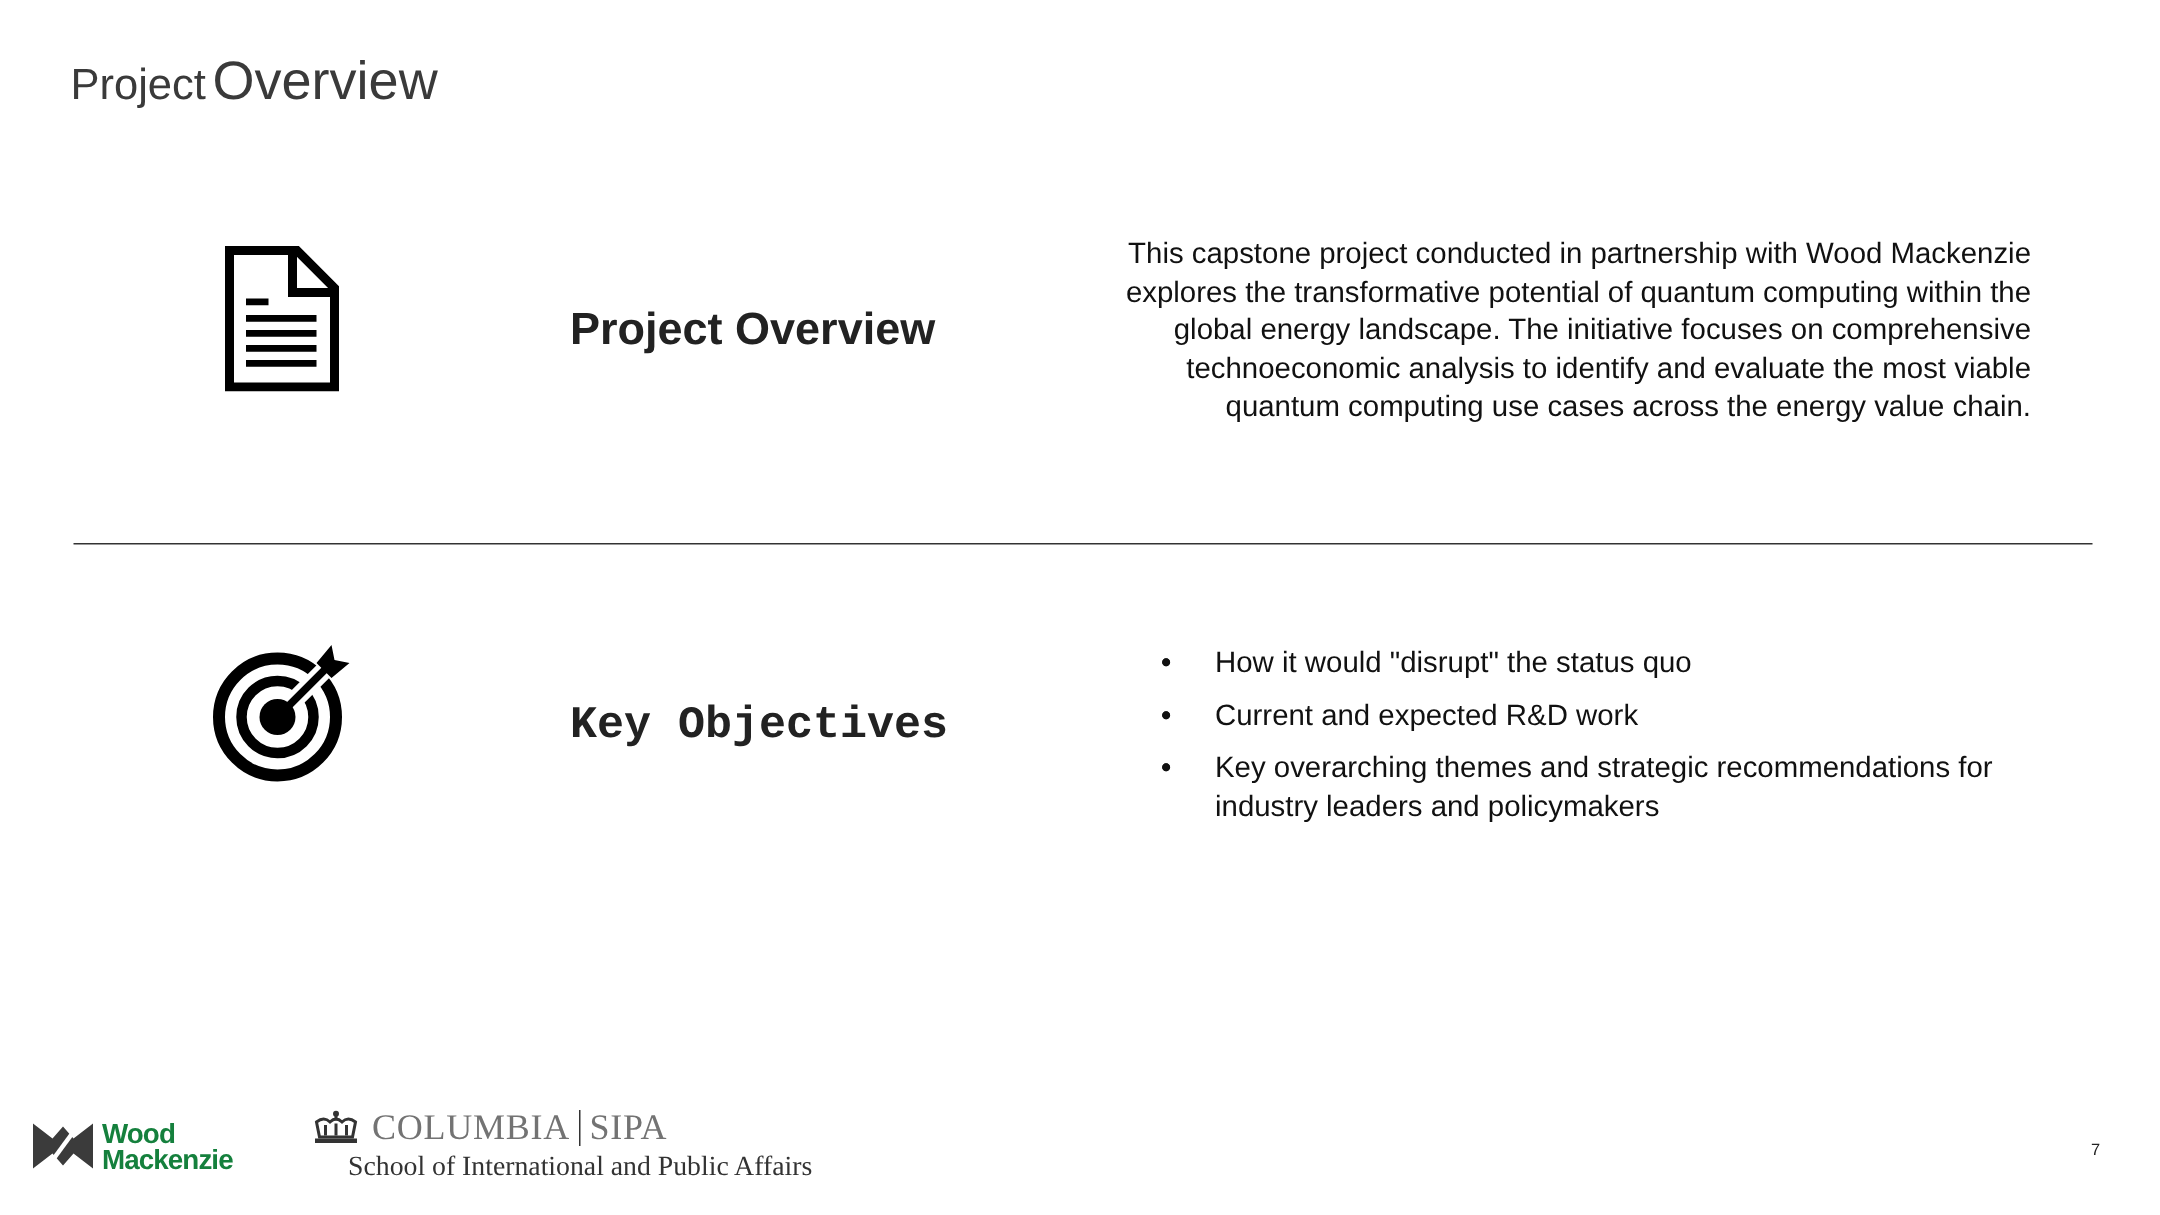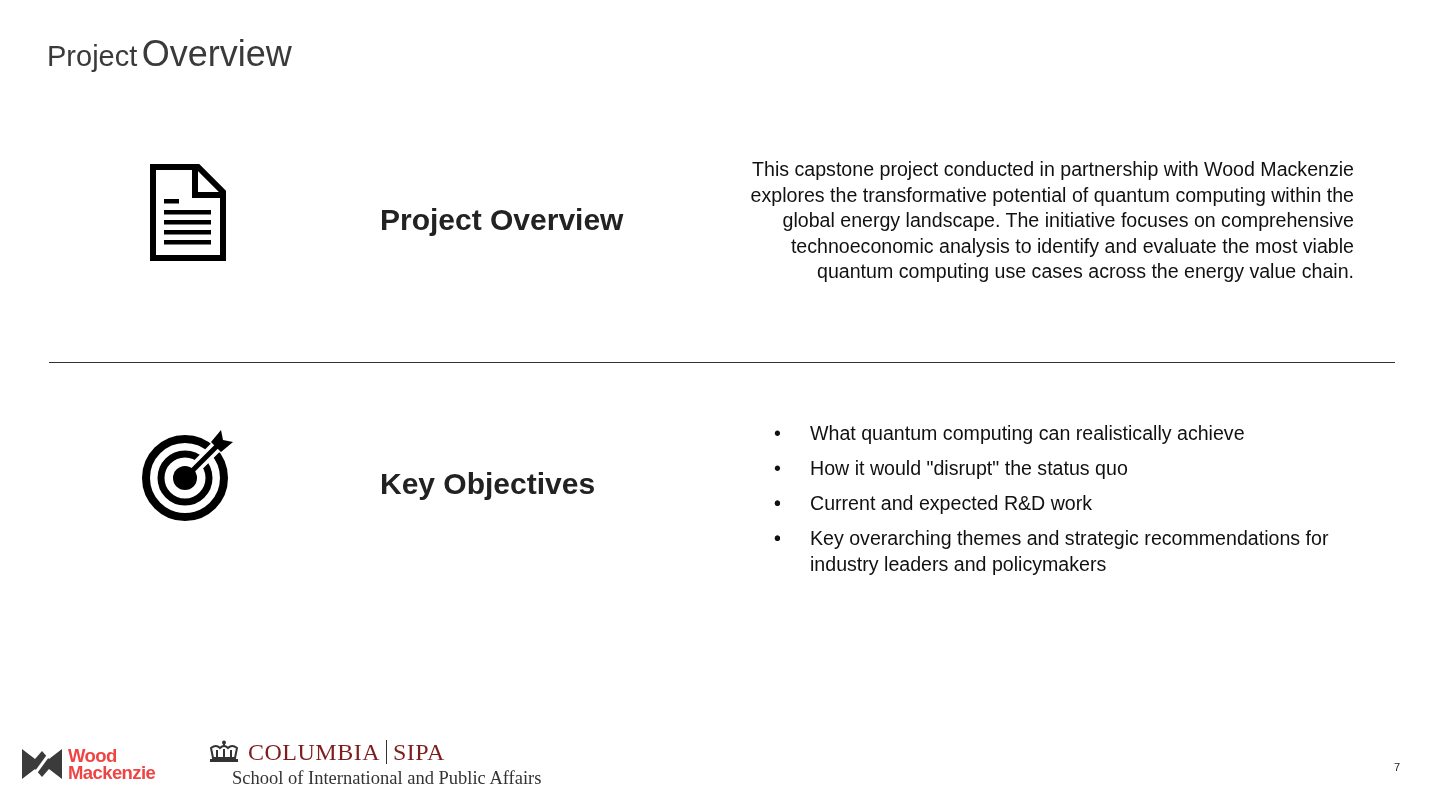--- a/index.html
+++ b/index.html
@@ -16,21 +16,21 @@
     .page-title .t2 { font-size: 36px; }
 
     .icon-doc { position: absolute; left: 150px; top: 164px; width: 76px; height: 97px; }
     .icon-target { position: absolute; left: 139px; top: 428px; width: 96px; height: 96px; }
 
     .section-heading {
       position: absolute; font-weight: bold; font-size: 30px; color: #222;
       white-space: nowrap; line-height: 1;
     }
     .h-overview { left: 380px; top: 205px; }
-    .h-objectives { left: 380px; top: 469px; }
+    .h-objectives { left: 380px; top: 469px; font-family: Liberation Mono, monospace; }
 
     .overview-text {
       position: absolute; left: 744px; top: 157px; width: 610px;
       font-size: 19.6px; line-height: 25.6px; color: #111; text-align: right;
     }
 
     .divider {
       position: absolute; left: 49px; top: 362px; width: 1346px; height: 0;
       border-top: 1.3px solid #333;
     }
@@ -39,27 +39,27 @@
     .objectives .intro { font-size: 19.6px; line-height: 25px; margin-bottom: 9px; }
     .objectives ul { list-style: none; margin: 0; padding: 0; }
     .objectives li {
       position: relative; padding-left: 36px; font-size: 19.6px; line-height: 25.6px;
       margin-bottom: 9.4px;
     }
     .objectives li .bullet { position: absolute; left: 0; top: 0; width: 20px; }
 
     .logo-wm { position: absolute; left: 22px; top: 744px; height: 40px; display: flex; align-items: center; }
     .logo-wm .wm-text {
-      margin-left: 6px; font-weight: bold; font-size: 18.5px; line-height: 17px; color: #ef4444;
+      margin-left: 6px; font-weight: bold; font-size: 18.5px; line-height: 17px; color: #15803d;
       letter-spacing: -0.6px;
     }
     .logo-col { position: absolute; left: 208px; top: 740px; }
     .logo-col .line1 {
       display: flex; align-items: center; font-family: "Liberation Serif", serif;
-      font-size: 24px; color: #7f1d1d; letter-spacing: 0.5px; line-height: 1;
+      font-size: 24px; color: #737373; letter-spacing: 0.5px; line-height: 1;
     }
     .logo-col .line1 .sep { display: inline-block; width: 1px; height: 24px; background: #333; margin: 0 6px; }
     .logo-col .line2 {
       margin-left: 24px; margin-top: 5px; font-family: "Liberation Serif", serif;
       font-size: 18.5px; color: #333; line-height: 1;
     }
     .page-number {
       position: absolute; left: 1394px; top: 761px; font-size: 11px; color: #222;
     }
   </style>
@@ -102,21 +102,21 @@
     </g>
     <circle cx="46" cy="50" r="12" fill="#000"></circle>
     <path d="M46 50 L80 16" stroke="#000" stroke-width="5"></path>
     <path d="M72 14 L82 2 L84 12 L94 14 L82 24 Z" fill="#000"></path>
   </svg>
 
   <div class="section-heading h-objectives">Key Objectives</div>
 
   <div class="objectives">
     <ul>
-      <li><span class="bullet">•</span><span>What quantum computing can realistically achieve</span></li>
+      <li><span class="bullet">•</span></li>
       <li><span class="bullet">•</span><span>How it would "disrupt" the status quo</span></li>
       <li><span class="bullet">•</span></li>
       <li><span class="bullet">•</span><span>Current and expected R&amp;D work</span></li>
       <li><span class="bullet">•</span></li>
       <li><span class="bullet">•</span><span>Key overarching themes and strategic recommendations for industry leaders and policymakers</span></li>
     </ul>
   </div>
 
   <div class="logo-wm">
     <svg width="40" height="34" viewBox="0 0 40 34">

